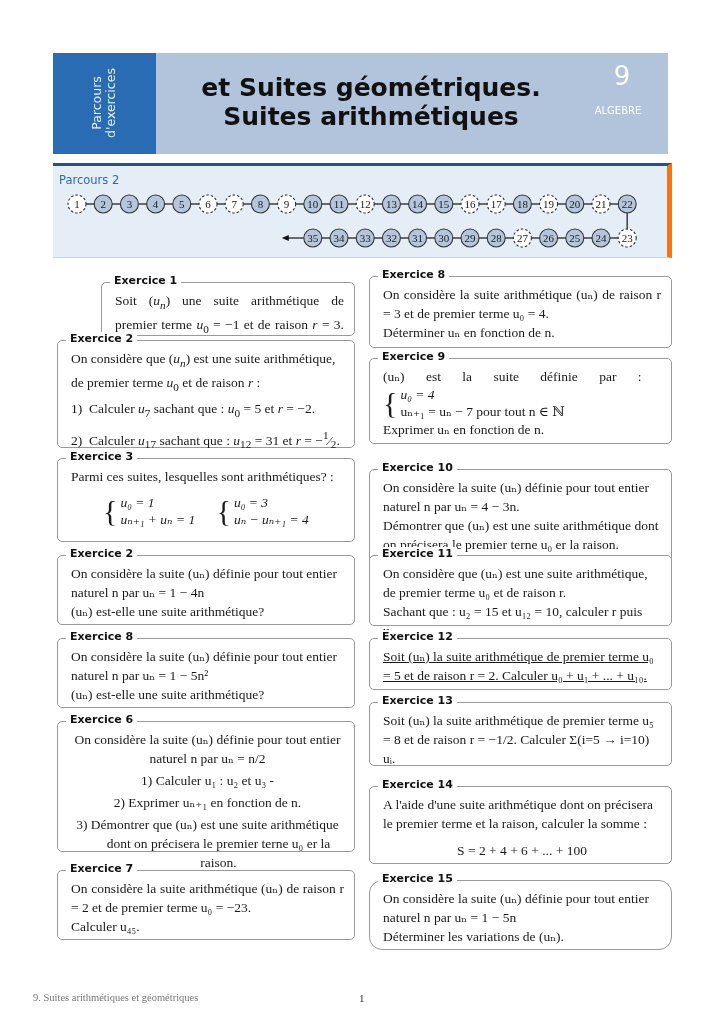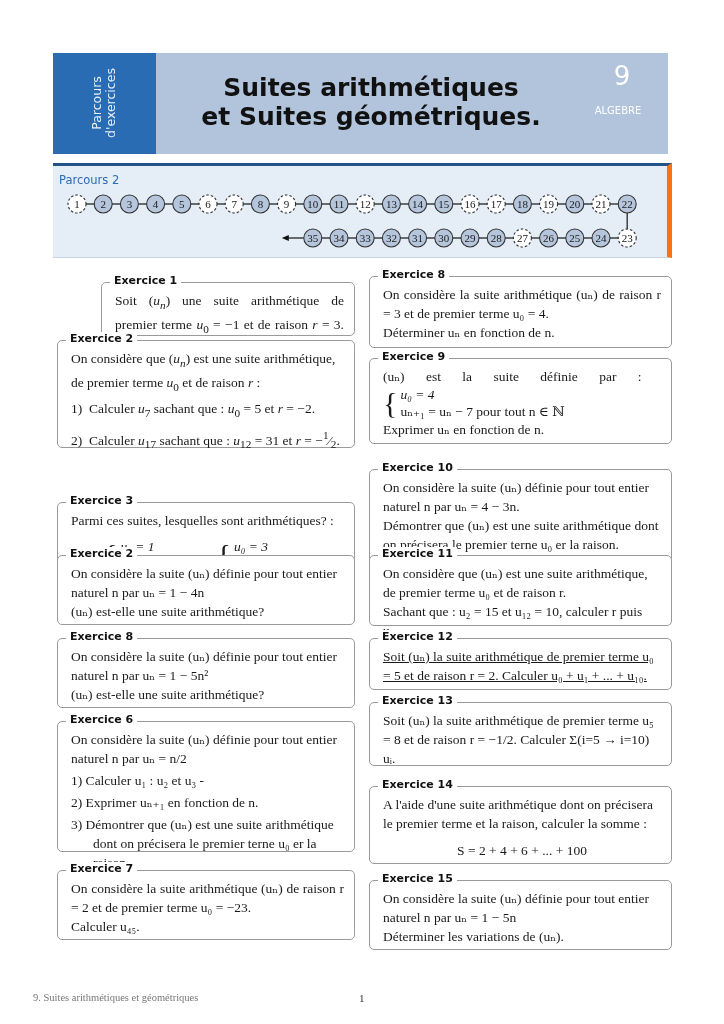--- a/index.html
+++ b/index.html
@@ -46,22 +46,22 @@
 <body>
 
 <div class="header">
   <div class="header-tab">
     <div class="header-tab-text">
       <div>Parcours</div>
       <div>d'exercices</div>
     </div>
   </div>
   <div class="header-title">
+    <div>et Suites géométriques.</div>
     <div>Suites arithmétiques</div>
-    <div>et Suites géométriques.</div>
   </div>
   <div class="header-num">9</div>
   <div class="header-sub">ALGEBRE</div>
 </div>
 
 <div class="parcours">
   <div class="parcours-label">Parcours 2</div>
   <svg id="parcours-svg" width="619" height="92">
       <line x1="24" y1="38" x2="50.2" y2="38" stroke="#333333" stroke-width="1.4"></line>
       <line x1="50.2" y1="38" x2="76.4" y2="38" stroke="#333333" stroke-width="1.4"></line>
@@ -253,21 +253,21 @@
 
   <div class="exo" style="top:72px; height:108px;">
     <div class="exo-title">Exercice 2</div>
     <div class="exo-body">
       <p>On considère que (<span class="m">u<sub>n</sub></span>) est une suite arithmétique, de premier terme <span class="m">u</span><sub>0</sub> et de raison <span class="m">r</span> :</p>
       <p class="li">1)&nbsp; Calculer <span class="m">u</span><sub>7</sub> sachant que : <span class="m">u</span><sub>0</sub> = 5 et <span class="m">r</span> = −2.</p>
       <p class="li">2)&nbsp; Calculer <span class="m">u</span><sub>17</sub> sachant que : <span class="m">u</span><sub>12</sub> = 31 et <span class="m">r</span> = −<sup>1</sup>⁄<sub>2</sub>.</p>
     </div>
   </div>
 
-  <div class="exo" style="top:190px; height:84px;margin-top:44px;">
+  <div class="exo" style="top:190px; height:84px;">
     <div class="exo-title">Exercice 3</div>
     <div class="exo-body">
       <p>Parmi ces suites, lesquelles sont arithmétiques? :</p>
       <div style="margin-top:8px; padding-left:32px;">
         <span class="sys">
             <span class="brace">{</span>
             <span class="sys-lines"><span class="m">u₀ = 1</span><br><span class="m">uₙ₊₁ + uₙ = 1</span></span>
           </span>
         <span class="sys" style="margin-left:18px;">
             <span class="brace">{</span>
@@ -286,21 +286,21 @@
   </div>
 
   <div class="exo" style="top:370px; height:70px;">
     <div class="exo-title">Exercice 8</div>
     <div class="exo-body">
       <p>On considère la suite (uₙ) définie pour tout entier naturel n par uₙ = 1 − 5n²</p>
       <p>(uₙ) est-elle une suite arithmétique?</p>
     </div>
   </div>
 
-  <div class="exo" style="top:453px; height:131px;">
+  <div class="exo" style="top:453px; height:131px;text-align:center;">
     <div class="exo-title">Exercice 6</div>
     <div class="exo-body">
       <p>On considère la suite (uₙ) définie pour tout entier naturel n par uₙ = n/2</p>
       <p class="li">1)  Calculer u₁ : u₂ et u₃ -</p>
       <p class="li">2)  Exprimer uₙ₊₁ en fonction de n.</p>
       <p class="li">3)  Démontrer que (uₙ) est une suite arithmétique dont on précisera le premier terne u₀ er la raison.</p>
     </div>
   </div>
 
   <div class="exo" style="top:602px; height:70px;">
@@ -365,21 +365,21 @@
   </div>
 
   <div class="exo" style="top:518px; height:78px;">
     <div class="exo-title">Exercice 14</div>
     <div class="exo-body">
       <p>A l'aide d'une suite arithmétique dont on précisera le premier terme et la raison, calculer la somme :</p>
       <p class="center">S = 2 + 4 + 6 + ... + 100</p>
     </div>
   </div>
 
-  <div class="exo" style="top:612px; height:70px;">
+  <div class="exo" style="top:612px; height:70px;border-radius:13px;">
     <div class="exo-title">Exercice 15</div>
     <div class="exo-body">
       <p>On considère la suite (uₙ) définie pour tout entier naturel n par uₙ = 1 − 5n</p>
       <p>Déterminer les variations de (uₙ).</p>
     </div>
   </div>
 </div>
 
 <div class="footer-title">9. Suites arithmétiques et géométriques</div>
 <div class="footer-page">1</div>

